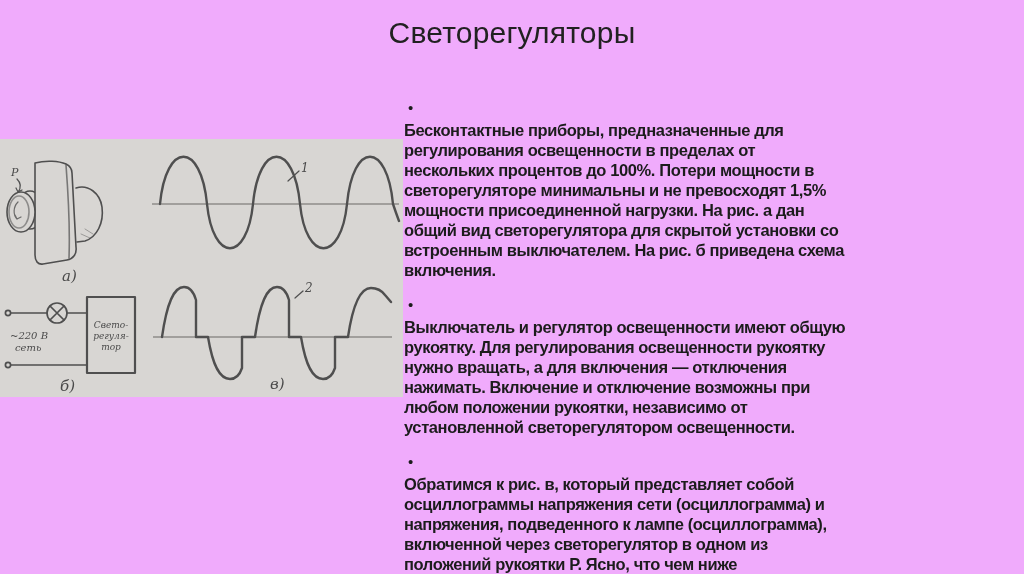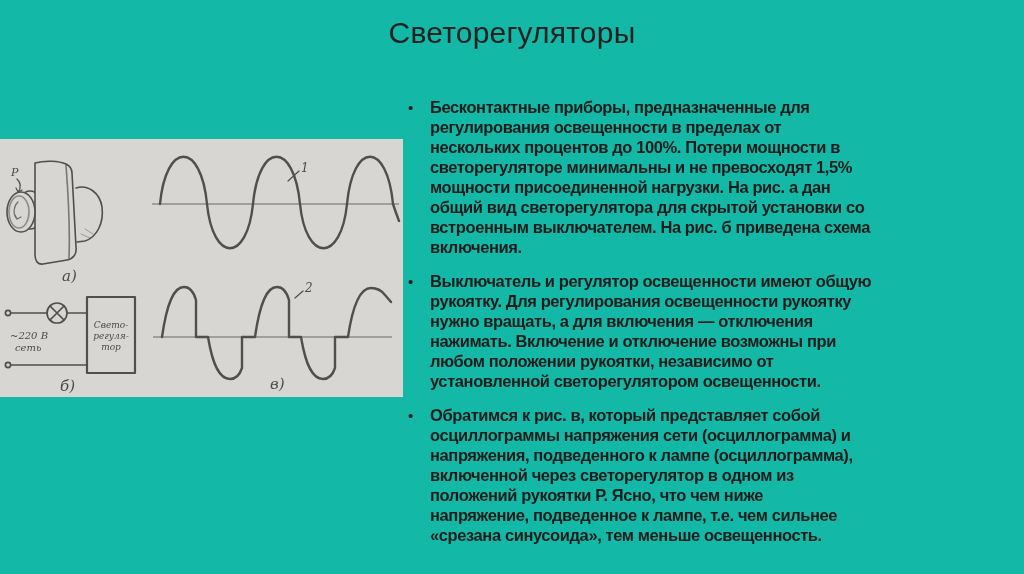--- a/index.html
+++ b/index.html
@@ -1,32 +1,32 @@
 <!DOCTYPE html>
 <html lang="ru"><head>
 <meta charset="utf-8">
 <style>
   html,body{margin:0;padding:0;background:#ffffff;}
   .slide{
-    position:relative;width:1024px;height:574px;background:#14b8a6;
+    position:relative;width:1024px;height:574px;background:#f0abfc;
     font-family:"Liberation Sans",sans-serif;overflow:hidden;
   }
   .title{
     position:absolute;top:16px;left:0;width:1024px;margin:0;
     text-align:center;font-size:30px;font-weight:400;color:#212121;
     letter-spacing:0.2px;
   }
   .figure{
     position:absolute;left:0;top:139px;width:403px;height:258px;
   }
   .figure svg{display:block;}
   .bullets{
     position:absolute;left:404px;top:97px;width:620px;color:#1c1c1c;
   }
-  .bullet{display:flex;margin:0 0 14px 0;}
+  .bullet{display:flex;margin:0 0 14px 0;flex-direction:column;}
   .bullet .dot{
     flex:0 0 22px;font-size:15px;line-height:20px;color:#1c1c1c;
     padding-top:1px;text-align:left;padding-left:4px;
   }
   .bullet .dot::before{content:"\2022";}
   .bullet p{
     margin:0;font-size:16.5px;font-weight:700;line-height:20px;
     letter-spacing:-0.4px;white-space:pre-line;
   }
   

